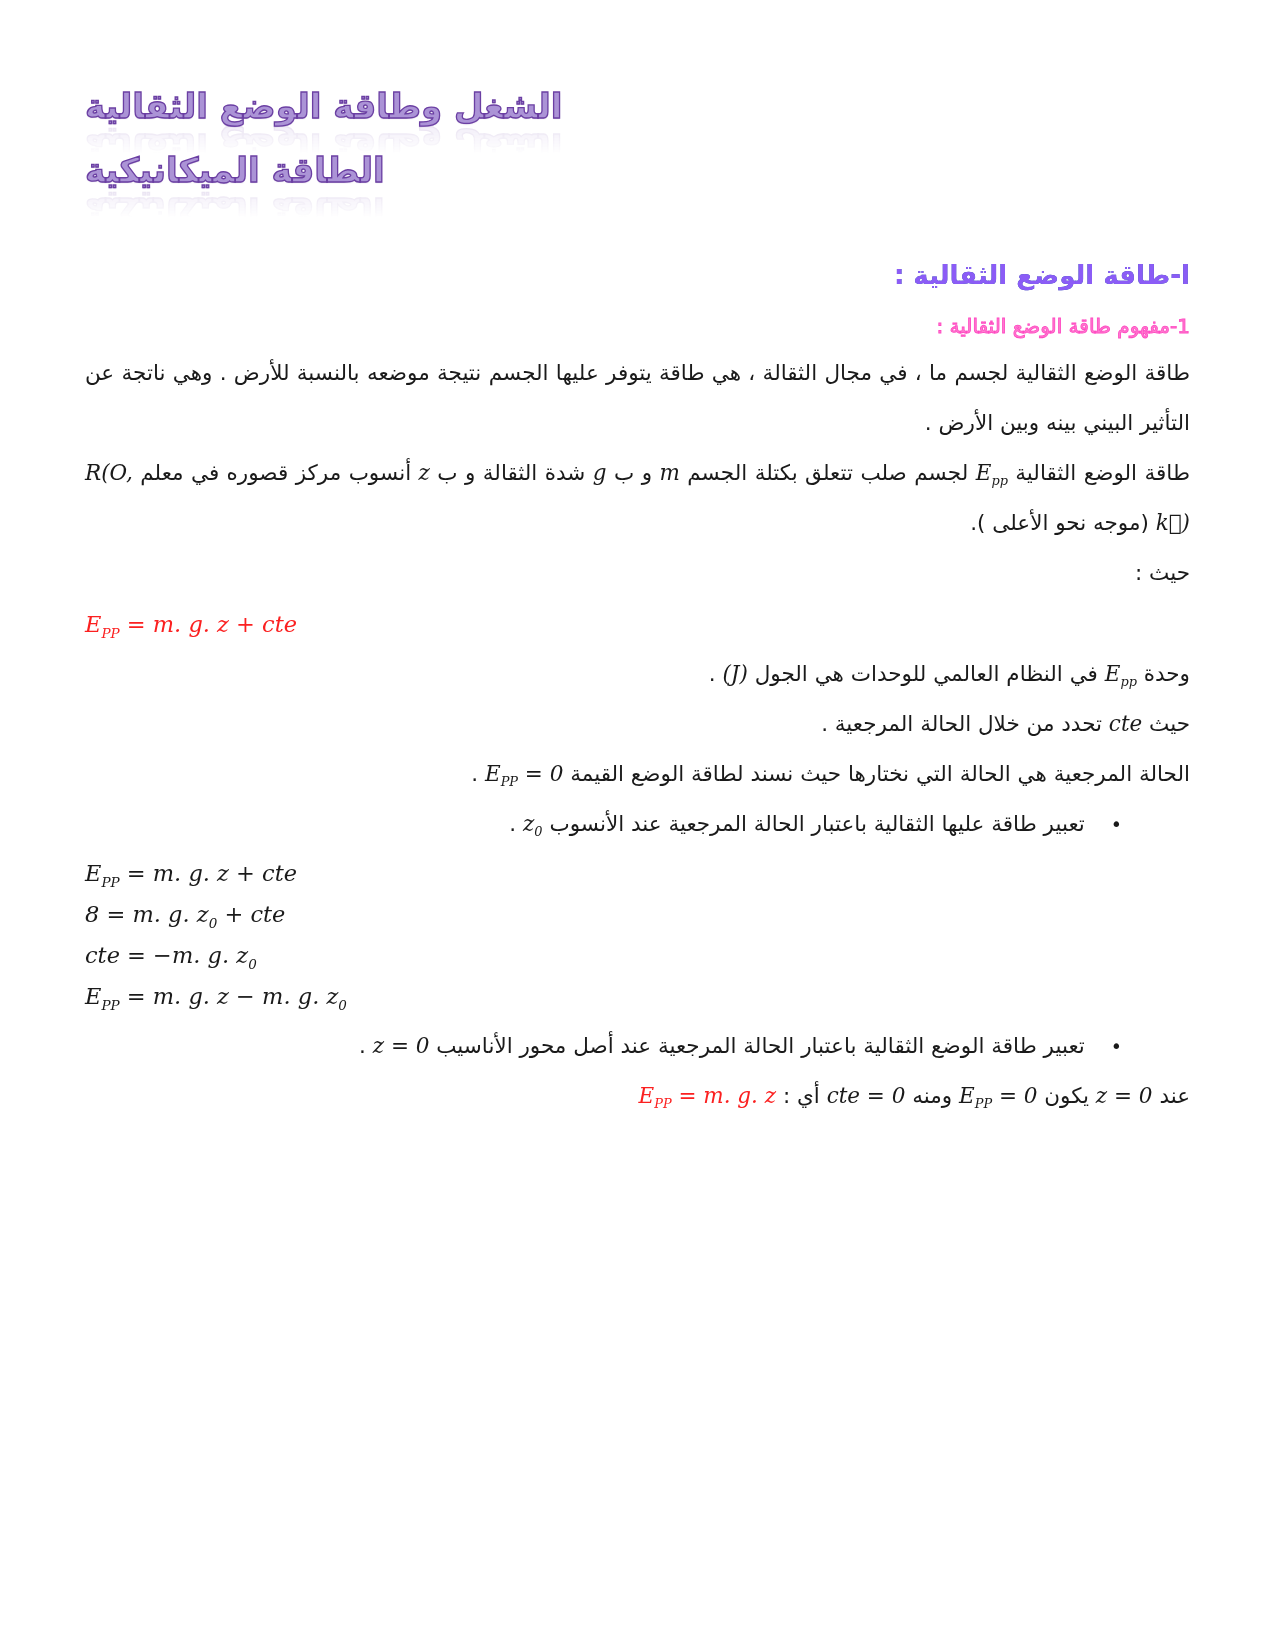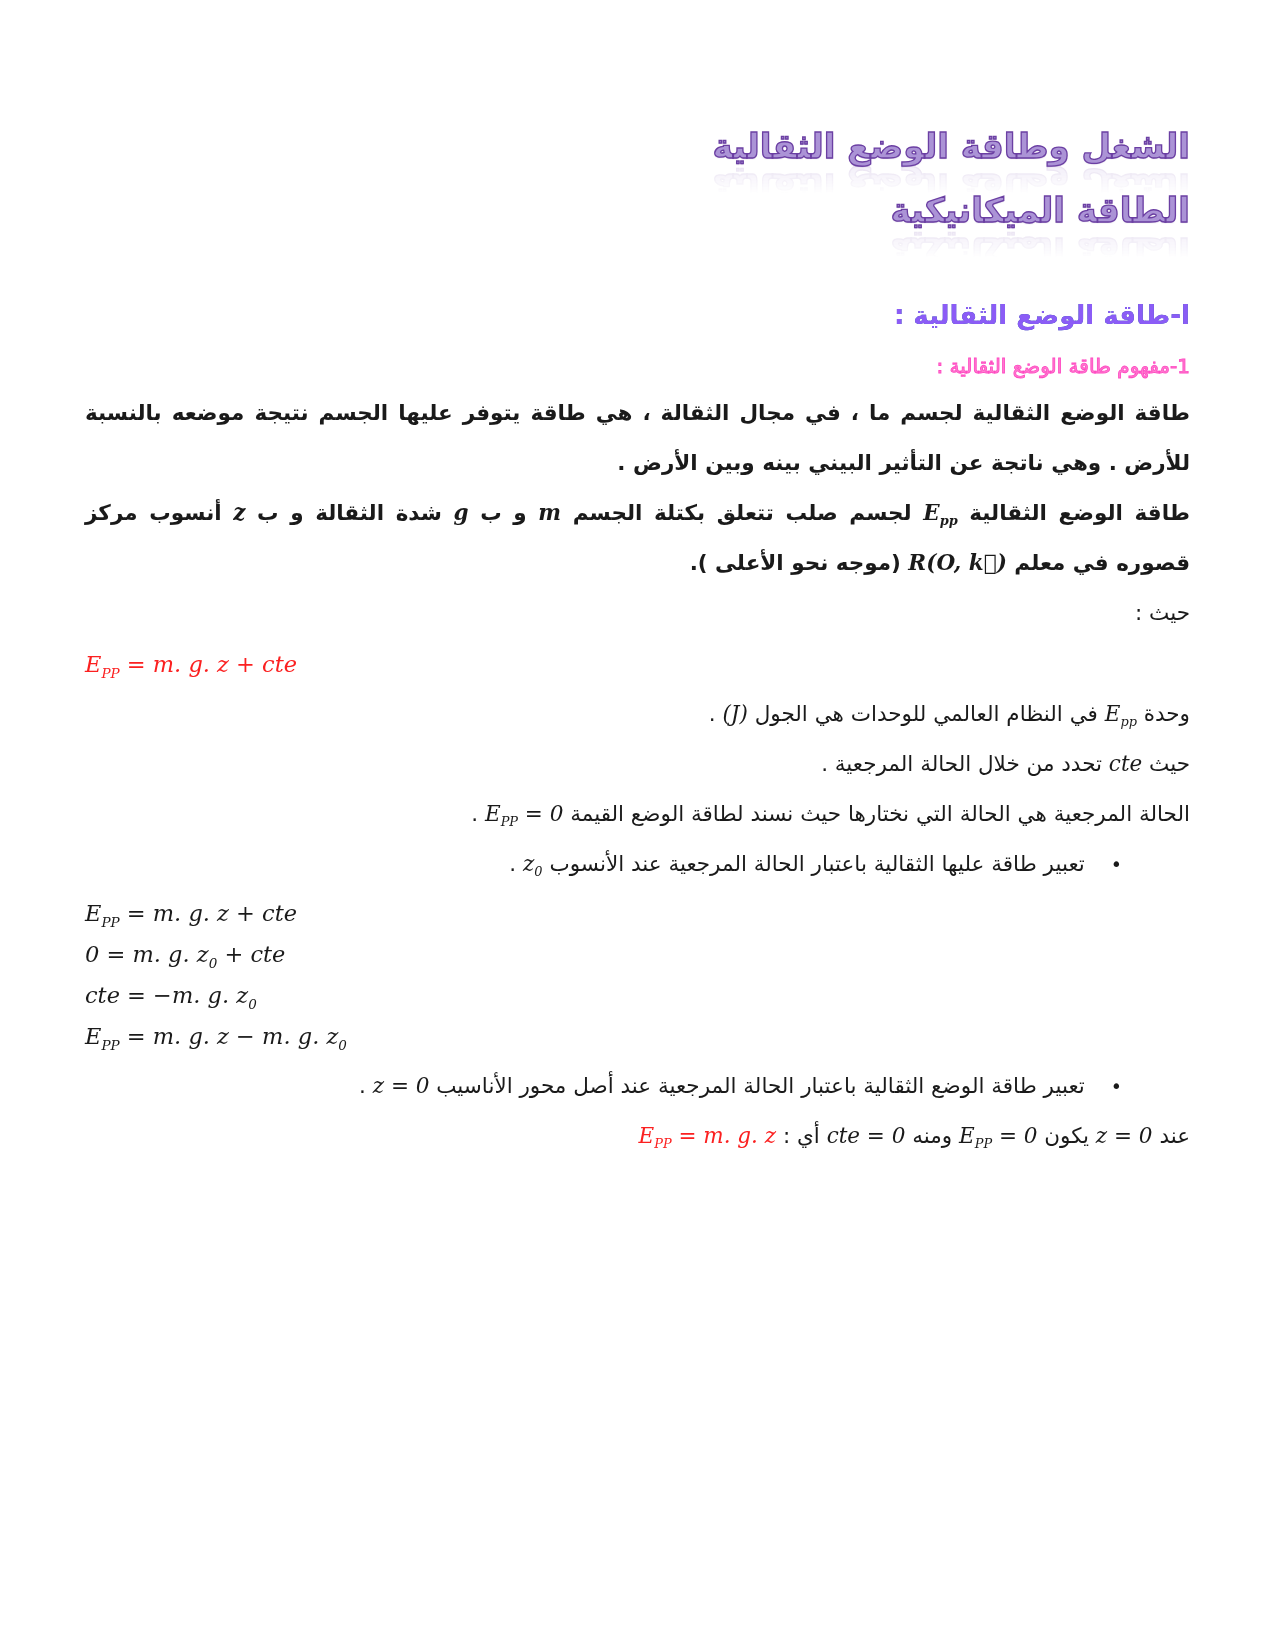--- a/index.html
+++ b/index.html
@@ -3,21 +3,21 @@
 <meta charset="utf-8">
 <style>
   html,body{margin:0;padding:0;background:#ffffff;}
   body{
     width:1275px;height:1650px;overflow:hidden;
     font-family:"DejaVu Sans",sans-serif;color:#1a1a1a;
   }
   .page{direction:rtl;padding:86px 85px 0 85px;}
 
   
-  .title-block{text-align:right;direction:rtl;margin-bottom:46px;margin-top:40px;}
+  .title-block{text-align:left;direction:rtl;margin-bottom:46px;}
   .wa-line{position:relative;height:64px;}
   .wa-main,.wa-refl{
     display:block;width:100%;
     font-size:34px;font-weight:bold;letter-spacing:1px;
     color:#ab93d6;-webkit-text-stroke:1.3px #6b3fa3;
     text-shadow:0 1px 1px rgba(90,50,140,.35);
   }
   .wa-refl{
     position:absolute;left:0;top:40px;transform:scaleY(-1);opacity:.16;
     -webkit-mask-image:linear-gradient(to top,rgba(0,0,0,.9),transparent 70%);
@@ -28,21 +28,21 @@
   .h-blue{
     font-size:26px;font-weight:bold;color:#8b5cf6;
     text-shadow:0 0 .6px #1d5a96;margin:0 0 24px 0;text-align:right;
   }
   .h-pink{
     font-size:20px;color:#ff7fd0;-webkit-text-stroke:.9px #ff49c2;
     margin:18px 0 10px 0;text-align:right;font-weight:normal;
   }
 
   
-  .para{font-size:21.5px;line-height:50px;text-align:justify;margin:0;font-weight:bold;}
+  .para{font-size:21.5px;line-height:50px;text-align:justify;margin:0;}
   .line{font-size:21.5px;line-height:50px;text-align:right;margin:0;}
   .math{font-family:"DejaVu Serif",serif;font-style:italic;unicode-bidi:isolate;}
   .math sub{font-size:60%;line-height:0;letter-spacing:0;}
   .red .math, .math.red, .red{color:#fb2020;}
 
   
   .eq-row{text-align:left;font-size:22.5px;line-height:41px;margin:0;}
   .eq-row .math{font-size:22.5px;}
   .eq-main{margin:6px 0 4px 0;}
 
@@ -85,21 +85,21 @@
   <p class="line"><span>حيث </span><span dir="ltr" class="math"><span>cte</span></span><span> تحدد من خلال الحالة المرجعية .</span></p>
   <p class="line"><span>الحالة المرجعية هي الحالة التي نختارها حيث نسند لطاقة الوضع القيمة </span><span dir="ltr" class="math"><span>E</span><sub>PP</sub><span> = 0</span></span><span> .</span></p>
 
   <div class="bullet">
     <span class="dot">•</span>
     <span><span>تعبير طاقة عليها الثقالية باعتبار  الحالة المرجعية عند الأنسوب  </span><span dir="ltr" class="math"><span>z</span><sub>0</sub></span><span> .</span></span>
   </div>
 
   <div class="spacer-s"></div>
   <div class="eq-row"><span dir="ltr" class="math"><span>E</span><sub>PP</sub><span> = m. g. z + cte</span></span></div>
-  <div class="eq-row"><span dir="ltr" class="math"><span>0 = m. g. z</span><sub>0</sub><span> + cte</span></span></div>
+  <div class="eq-row"><span dir="ltr" class="math"><span>8 = m. g. z</span><sub>0</sub><span> + cte</span></span></div>
   <div class="eq-row"><span dir="ltr" class="math"><span>cte = −m. g. z</span><sub>0</sub></span></div>
   <div class="eq-row"><span dir="ltr" class="math"><span>E</span><sub>PP</sub><span> = m. g. z − m. g. z</span><sub>0</sub></span></div>
   <div class="spacer-s"></div>
 
   <div class="bullet">
     <span class="dot">•</span>
     <span><span>تعبير طاقة الوضع الثقالية باعتبار الحالة المرجعية عند أصل محور الأناسيب </span><span dir="ltr" class="math"><span>z = 0</span></span><span> .</span></span>
   </div>
 
   <p class="line"><span>عند  </span><span dir="ltr" class="math"><span>z = 0</span></span><span>  يكون </span><span dir="ltr" class="math"><span>E</span><sub>PP</sub><span> = 0</span></span><span> ومنه </span><span dir="ltr" class="math"><span>cte = 0</span></span><span>  أي  :  </span><span dir="ltr" class="math red"><span>E</span><sub>PP</sub><span> = m. g. z</span></span></p>

